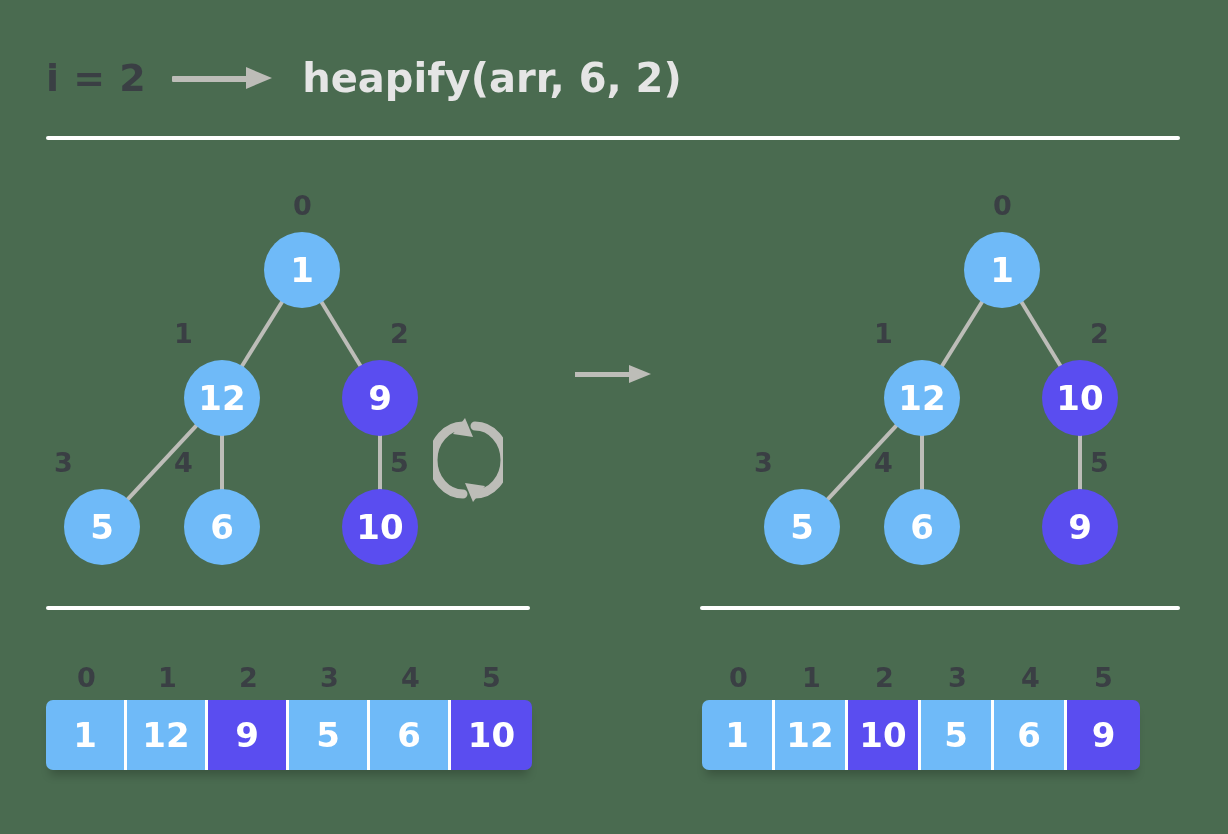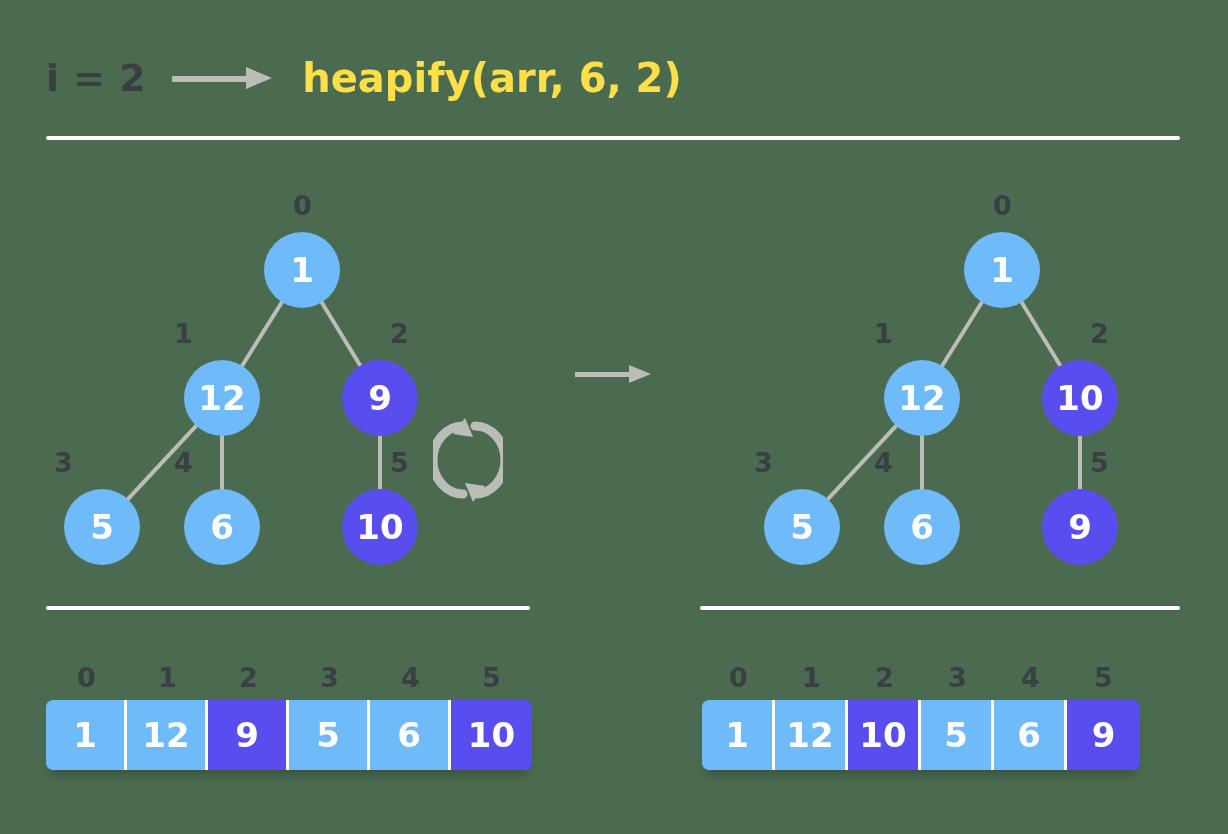--- a/index.html
+++ b/index.html
@@ -58,21 +58,21 @@
     top: 0;
     width: 0;
     height: 0;
     border-top: 11px solid transparent;
     border-bottom: 11px solid transparent;
     border-left: 26px solid #bdbdb8;
   }
   .header-call {
     font-size: 40px;
     font-weight: bold;
-    color: #fde047;
+    color: #e5e5e5;
     white-space: nowrap;
   }
 
   
   .rule {
     position: absolute;
     height: 4px;
     background: #ffffff;
     border-radius: 2px;
   }

